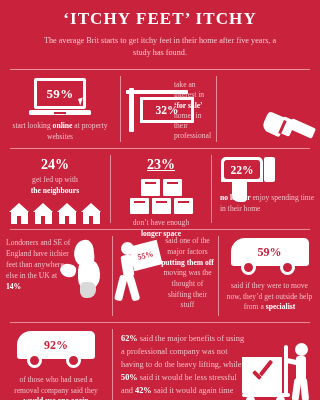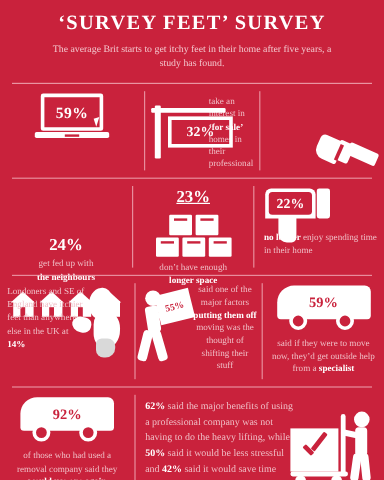--- a/index.html
+++ b/index.html
@@ -82,21 +82,21 @@
   }
   .brush .bristle {
     position:absolute; left:2px; top:4px; width:20px; height:20px; background:#ffffff;
     border-radius:4px 2px 2px 8px; transform:rotate(24deg);
   }
   .brush .slot { position:absolute; left:19px; top:10px; width:2.5px; height:14px; background:#c9223c; transform:rotate(24deg);}
 
   
   .r2 { height:80px; }
   .c-neigh { width:110px; padding-top:8px; }
-  .c-neigh .pct { font-size:14px;margin-top:40px; }
+  .c-neigh .pct { font-size:14px; }
   .c-neigh .cap { margin-top:2px; }
   .houses { display:flex; justify-content:center; gap:3px; margin-top:7px; }
   .house { position:relative; width:21px; height:21px; }
   .house .roof { position:absolute; left:0; top:0; width:0; height:0;
     border-left:10.5px solid transparent; border-right:10.5px solid transparent;
     border-bottom:9px solid #ffffff; }
   .house .body { position:absolute; left:2px; top:8px; width:17px; height:13px; background:#ffffff;}
   .house .door { position:absolute; left:8.5px; top:13px; width:4px; height:8px; background:#c9223c;}
 
   .c-store { width:100px; padding-top:8px; }
@@ -181,35 +181,38 @@
   .person .h { position:absolute; left:7px; top:0; width:13px; height:13px; border-radius:50%; background:#ffffff;}
   .person .t { position:absolute; left:8px; top:13px; width:10px; height:24px; background:#ffffff; border-radius:3px;}
   .person .a { position:absolute; left:-4px; top:16px; width:15px; height:5px; background:#ffffff; border-radius:3px; transform:rotate(12deg);}
   .person .l1{ position:absolute; left:5px; top:35px; width:7px; height:23px; background:#ffffff; border-radius:3px; transform:rotate(8deg);}
   .person .l2{ position:absolute; left:13px; top:35px; width:7px; height:23px; background:#ffffff; border-radius:3px; transform:rotate(-6deg);}
 </style>
 </head>
 <body>
 
 <div class="header">
-  <div class="title">‘SURVEY FEET’ SURVEY</div>
+  <div class="title">‘ITCHY FEET’ ITCHY</div>
   <div class="subtitle">The average Brit starts to get itchy feet in their home after five years, a study has found.</div>
 </div>
 <div class="hrule"></div>
 
 <div class="row r1">
 
   <div class="cell c-online">
     <div class="laptop">
       <div class="screen">
           <span>59%</span>
         </div>
       <div class="base"></div>
         <div class="notch"></div>
       <div class="cursor"></div>
+    </div>
+    <div class="cap">
+      <span>start looking </span><b>online</b><span> at property websites</span>
     </div>
   </div>
 
   <div class="vdiv"></div>
 
   <div class="cell c-sale">
     <div class="signpost">
       <div class="post"></div>
         <div class="arm"></div>
       <div class="board">
@@ -378,21 +381,21 @@
     </div>
     <div class="cap">
       <span>of those who had used a removal company said they </span><b>would use one again</b>
     </div>
   </div>
 
   <div class="vdiv"></div>
 
   <div class="cell c-bottom">
     <div class="cap">
-      <b>62%</b><span> said the major benefits of using a professional company was not having to do the heavy lifting, while </span><b>50%</b><span> said it would be less stressful and </span><b>42%</b><span> said it would save time</span>
+      <b>62%</b><span> said the major benefits of using a professional company was not having to do the heavy lifting, while </span><b>50%</b><span> said it would be less stressful and </span><b>42%</b><span> said it would again time</span>
     </div>
     <div class="trolley">
       <div class="crate"></div>
       <div class="tick"></div>
       <div class="bar"></div>
         <div class="base"></div>
       <div class="tw1"></div>
         <div class="tw2"></div>
       <div class="person">
         <div class="h"></div>

